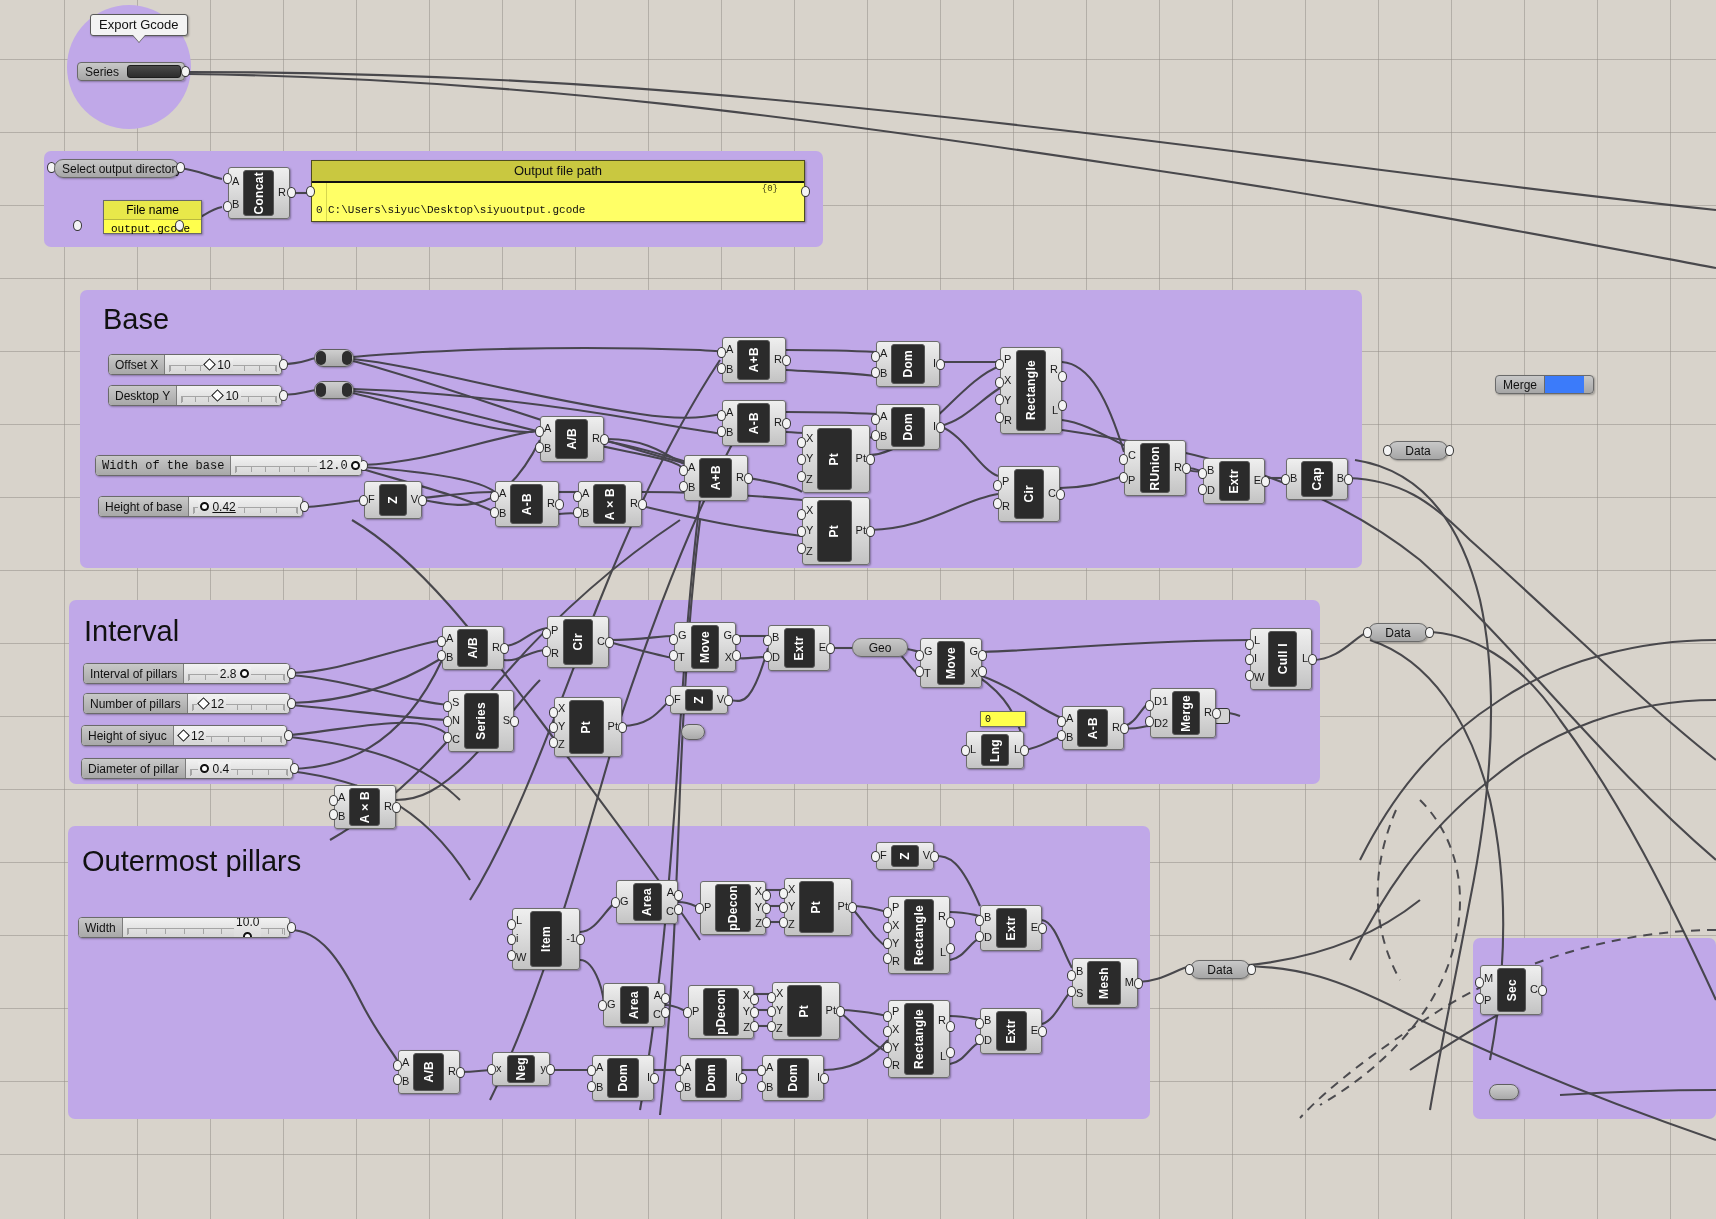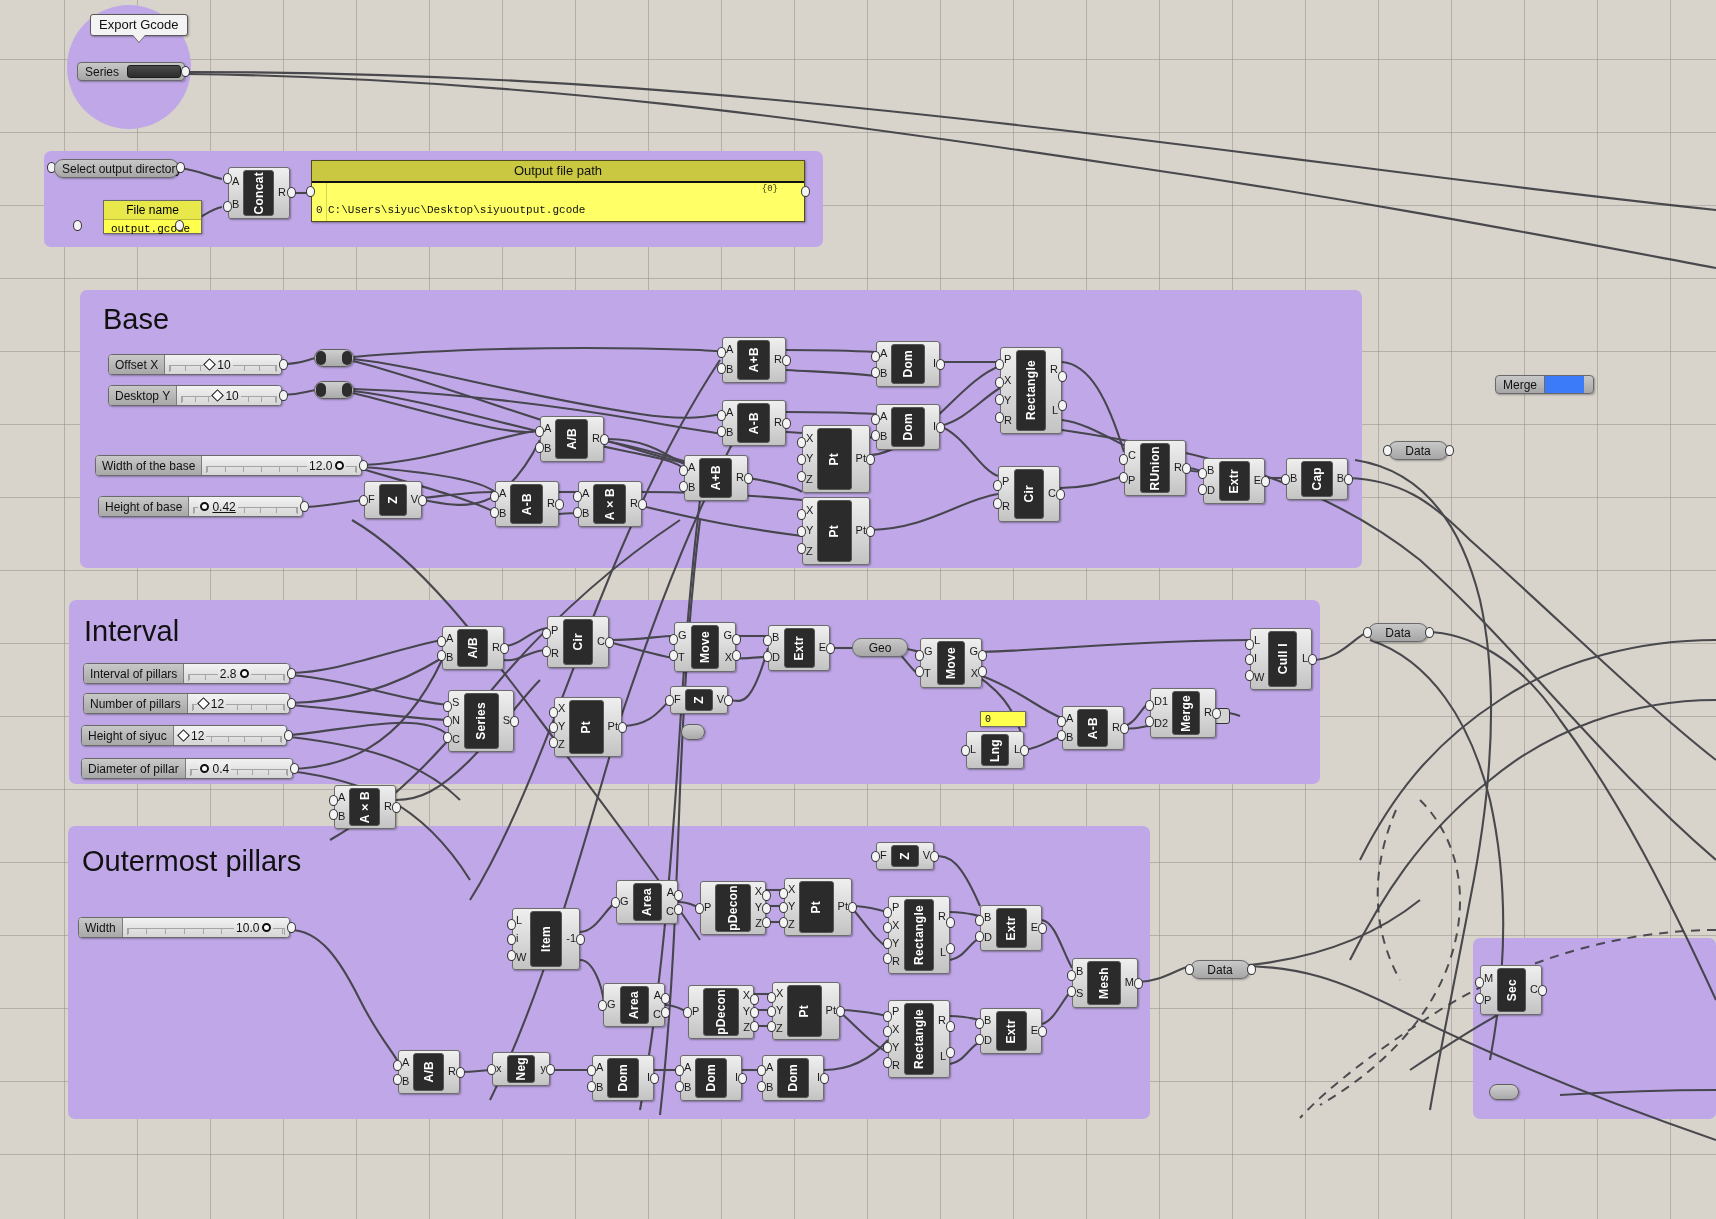--- a/index.html
+++ b/index.html
@@ -480,21 +480,21 @@
       </div>
       <div class="val" style="left:33%;">
         <span class="grip-d"></span>
         <span>10</span>
       </div>
     </div>
   </div>
   <div class="nub" style="left:279px; top:390px;"></div>
   <div class="pill cap" style="left:314px; top:381px;"></div>
 
-  <div class="slider" style="left:95px; top:455px; width:267px;">
+  <div class="slider" style="left:95px; top:455px; width:267px;font-family:Liberation Mono, monospace;">
     <div class="lbl">Width of the base</div>
     <div class="track">
       <div class="ticks">
         <i style="left:0%"></i>
           <i style="left:12%"></i>
           <i style="left:24%"></i>
           <i style="left:36%"></i>
         <i style="left:48%"></i>
           <i style="left:60%"></i>
           <i style="left:72%"></i>
@@ -616,21 +616,21 @@
         <i style="left:0%"></i>
           <i style="left:12%"></i>
           <i style="left:24%"></i>
           <i style="left:36%"></i>
         <i style="left:48%"></i>
           <i style="left:60%"></i>
           <i style="left:72%"></i>
           <i style="left:90%"></i>
           <i style="left:99%"></i>
       </div>
-      <div class="val" style="left:67%;">
+      <div class="val" style="left:67%;flex-direction:column;">
         <span>10.0</span>
         <span class="grip-c"></span>
       </div>
     </div>
   </div>
   <div class="nub" style="left:287px; top:922px;"></div>
 
   <div class="param" style="left:852px; top:638px; width:56px; border-radius:9px;">
     <div class="ptxt" style="justify-content:center;width:100%;">Geo</div>
   </div>

